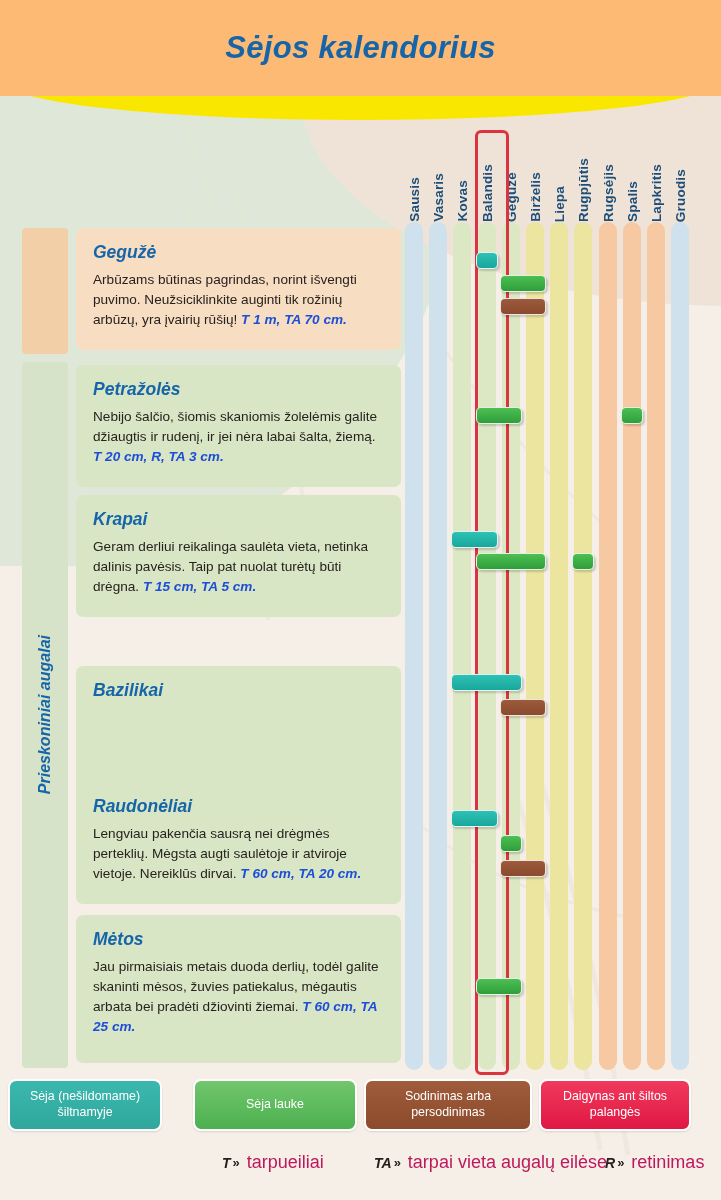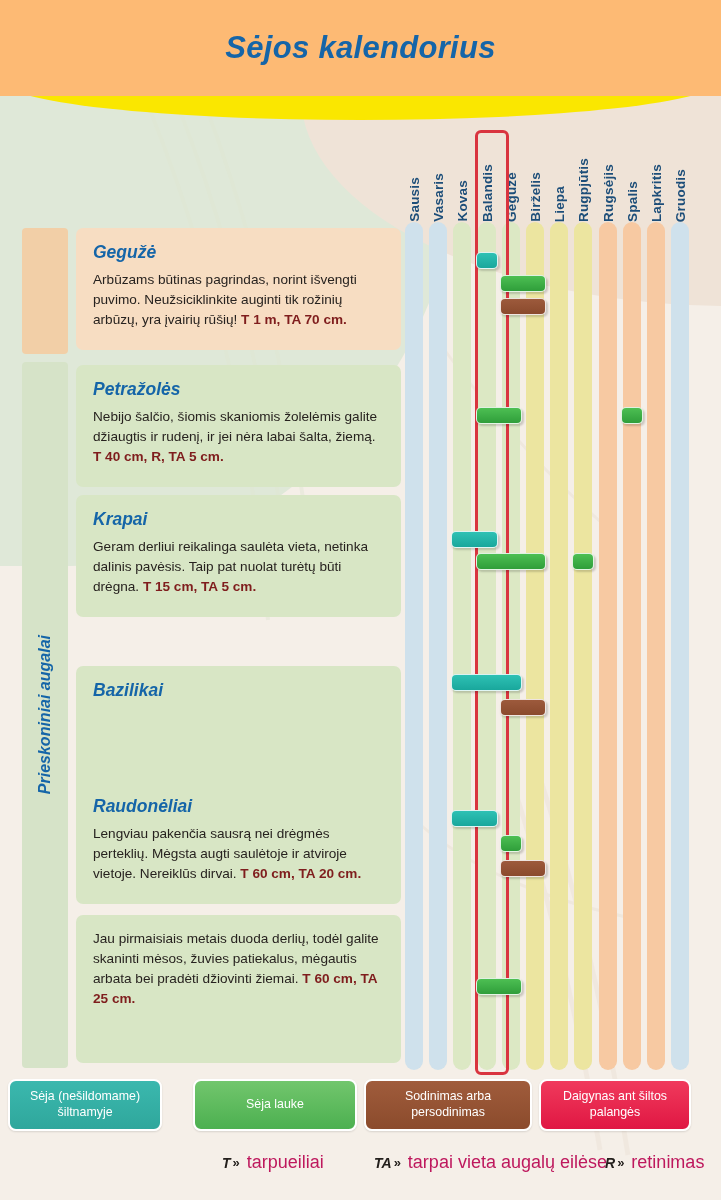--- a/index.html
+++ b/index.html
@@ -154,22 +154,23 @@
     font-weight: bold;
     font-style: italic;
     margin-bottom: 7px;
   }
   .card-body {
     color: #27221f;
     font-size: 13.6px;
     line-height: 1.47;
   }
   .spec {
-    color: #7f1d1d;
-    font-weight: bold;
+    color: #1d4ed8;
+    font-weight: bold;
+    font-style: italic;
   }
 
   
   .bar {
     position: absolute;
     height: 17px;
     border-radius: 5px;
     z-index: 5;
     box-shadow: 1.5px 2px 2px rgba(0,0,0,.17);
     border: 1.5px solid rgba(255,255,255,.85);
@@ -307,21 +308,21 @@
   <div id="plants">
       <div class="card" style="top: 228px; min-height: 122px; background: rgb(247, 221, 194);">
         <div class="card-title">Gegužė</div>
         <div class="card-body">Arbūzams būtinas pagrindas, norint išvengti puvimo. Neužsiciklinkite auginti tik rožinių arbūzų, yra įvairių rūšių! <span class="spec">T 1 m, TA 70 cm.</span></div>
       </div>
       <div class="bar sow-greenhouse" style="left: 475.6px; width: 22px; top: 252px;"></div>
       <div class="bar sow-outdoor" style="left: 499.8px; width: 46.2px; top: 275px;"></div>
       <div class="bar planting" style="left: 499.8px; width: 46.2px; top: 298px;"></div>
       <div class="card" style="top: 365px; min-height: 122px; background: rgb(216, 230, 197);">
         <div class="card-title">Petražolės</div>
-        <div class="card-body">Nebijo šalčio, šiomis skaniomis žolelėmis galite džiaugtis ir rudenį, ir jei nėra labai šalta, žiemą. <span class="spec">T 40 cm, R, TA 5 cm.</span></div>
+        <div class="card-body">Nebijo šalčio, šiomis skaniomis žolelėmis galite džiaugtis ir rudenį, ir jei nėra labai šalta, žiemą. <span class="spec">T 20 cm, R, TA 3 cm.</span></div>
       </div>
       <div class="bar sow-outdoor" style="left: 475.6px; width: 46.2px; top: 407px;"></div>
       <div class="bar sow-outdoor" style="left: 620.8px; width: 22px; top: 407px;"></div>
       <div class="card" style="top: 495px; min-height: 122px; background: rgb(216, 230, 197);">
         <div class="card-title">Krapai</div>
         <div class="card-body">Geram derliui reikalinga saulėta vieta, netinka dalinis pavėsis. Taip pat nuolat turėtų būti drėgna. <span class="spec">T 15 cm, TA 5 cm.</span></div>
       </div>
       <div class="bar sow-greenhouse" style="left: 451.4px; width: 46.2px; top: 531px;"></div>
       <div class="bar sow-outdoor" style="left: 475.6px; width: 70.4px; top: 553px;"></div>
       <div class="bar sow-outdoor" style="left: 572.4px; width: 22px; top: 553px;"></div>
@@ -331,20 +332,21 @@
       <div class="bar sow-greenhouse" style="left: 451.4px; width: 70.4px; top: 674px;"></div>
       <div class="bar planting" style="left: 499.8px; width: 46.2px; top: 699px;"></div>
       <div class="card" style="top: 782px; min-height: 122px; background: rgb(216, 230, 197);">
         <div class="card-title">Raudonėliai</div>
         <div class="card-body">Lengviau pakenčia sausrą nei drėgmės perteklių. Mėgsta augti saulėtoje ir atviroje vietoje. Nereiklūs dirvai. <span class="spec">T 60 cm, TA 20 cm.</span></div>
       </div>
       <div class="bar sow-greenhouse" style="left: 451.4px; width: 46.2px; top: 810px;"></div>
       <div class="bar sow-outdoor" style="left: 499.8px; width: 22px; top: 835px;"></div>
       <div class="bar planting" style="left: 499.8px; width: 46.2px; top: 860px;"></div>
       <div class="card" style="top: 915px; min-height: 148px; background: rgb(216, 230, 197);">
+        <div class="card-title">Mėtos</div>
         <div class="card-body">Jau pirmaisiais metais duoda derlių, todėl galite skaninti mėsos, žuvies patiekalus, mėgautis arbata bei pradėti džiovinti žiemai. <span class="spec">T 60 cm, TA 25 cm.</span></div>
       </div>
       <div class="bar sow-outdoor" style="left: 475.6px; width: 46.2px; top: 978px;"></div>
     </div>
 
   <div class="legend" id="legend">
       <div class="legend-item lg-1">Sėja (nešildomame) šiltnamyje</div>
       <div class="legend-item lg-3">Sodinimas arba persodinimas</div>
       <div class="legend-item lg-2">Sėja lauke</div>
       <div class="legend-item lg-4">Daigynas ant šiltos palangės</div>

